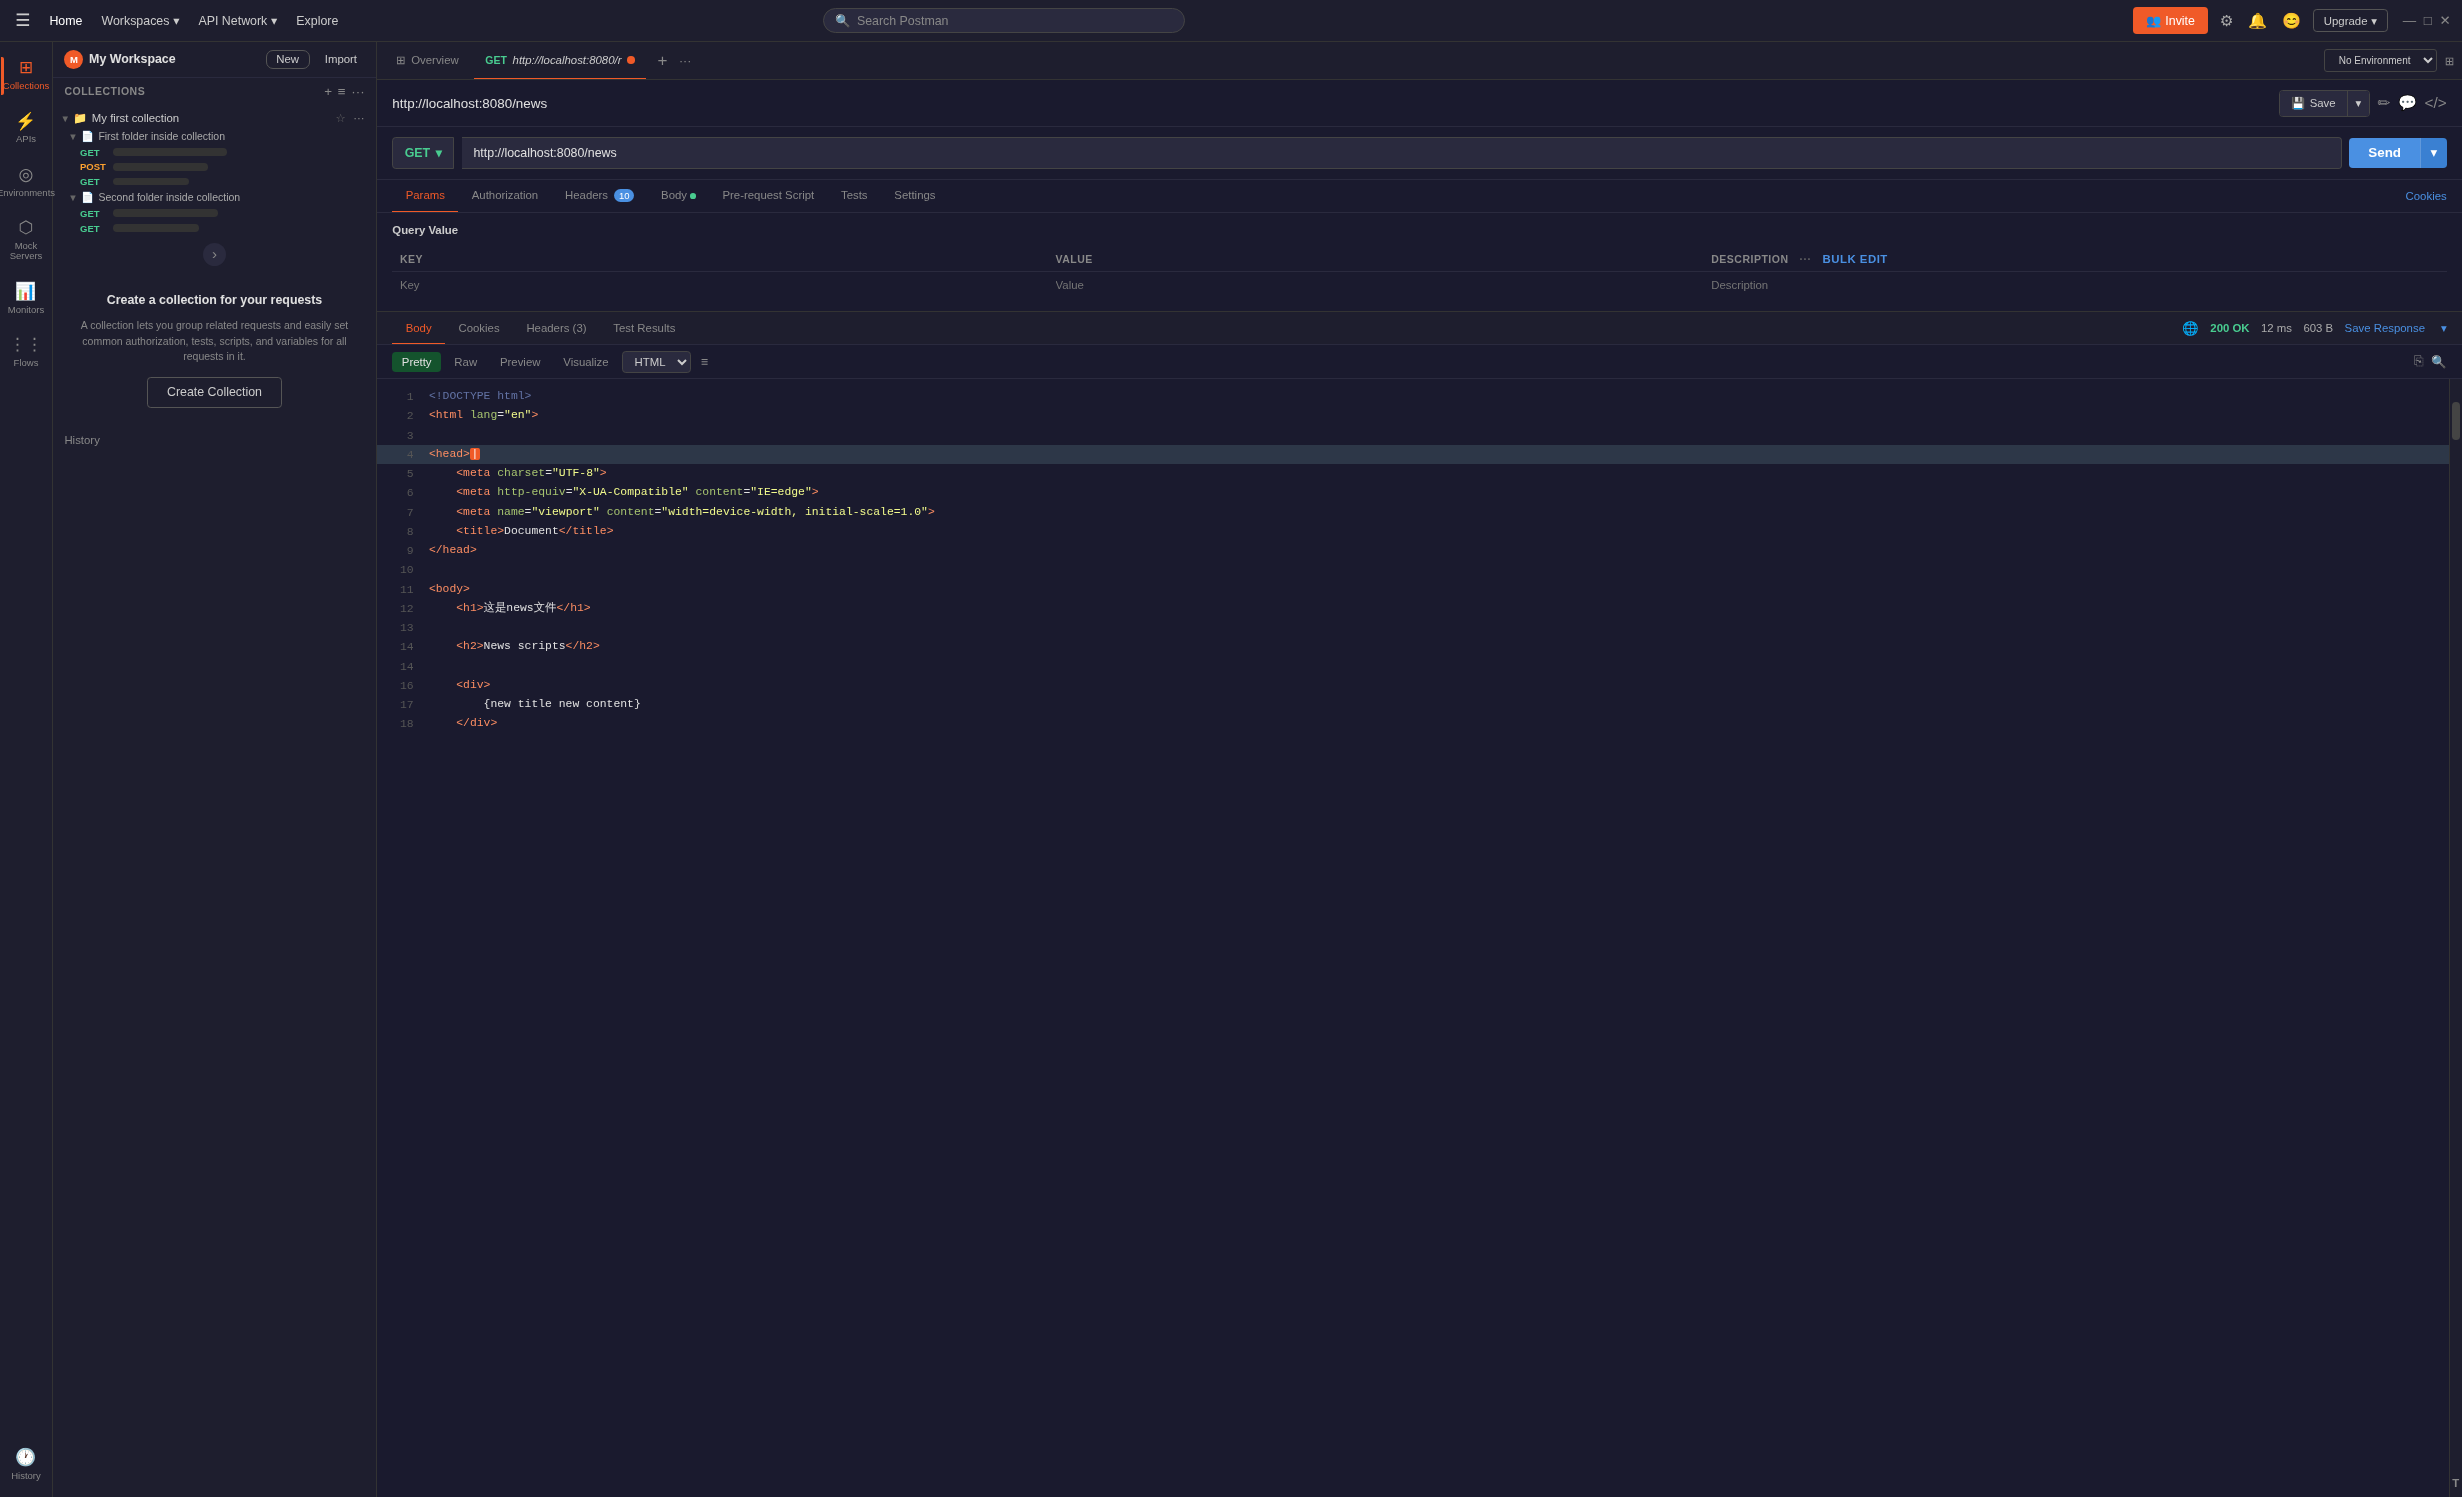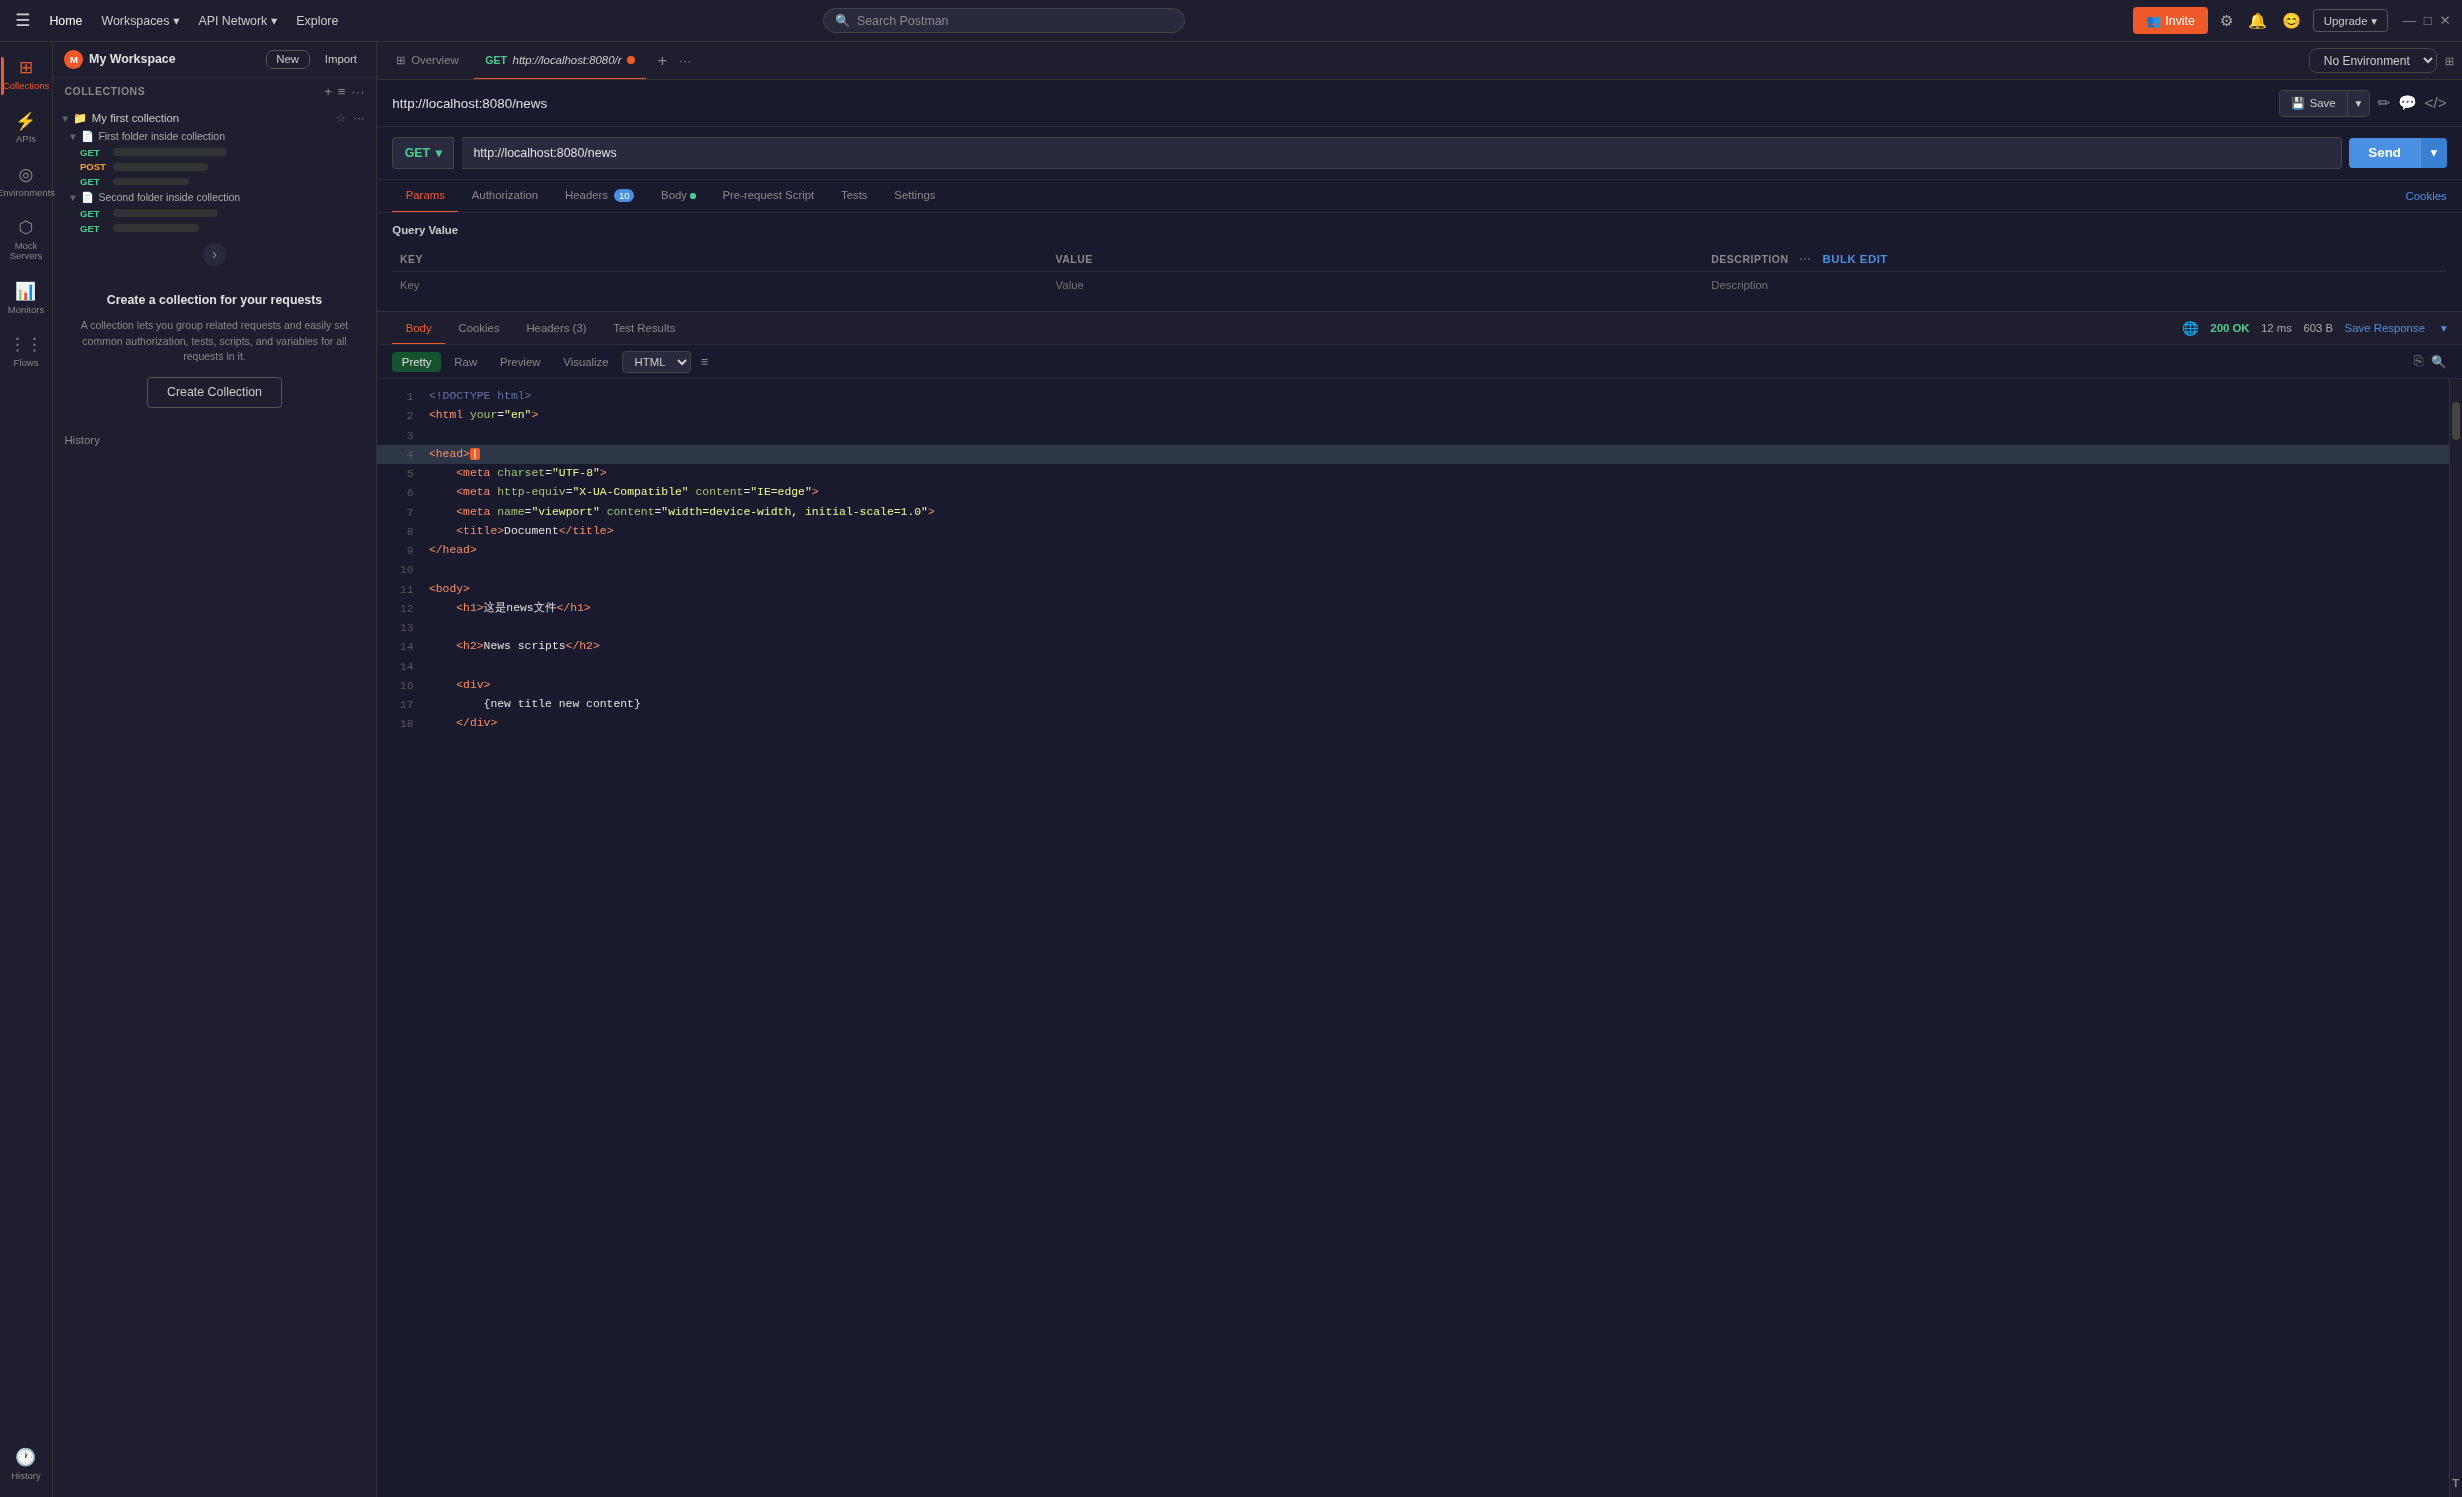--- a/index.html
+++ b/index.html
@@ -145,21 +145,21 @@
     ::-webkit-scrollbar-track { background: #1a1a2e; }
     ::-webkit-scrollbar-thumb { background: #444; border-radius: 2.9px; }
 
     
     .right-scrollbar { width: 13.4px; background: #1e1e2e; border-left: 1px solid #333; display: flex; flex-direction: column; align-items: center; padding: 3.8px 0; }
     .scrollbar-thumb-indicator { width: 7.6px; height: 38px; background: #444; border-radius: 3.8px; margin-top: 19px; }
 
     .chevron { font-size: 9.5px; color: #666; }
     .star-icon { color: #666; cursor: pointer; }
 
-    .no-env { background: transparent; border: 1px solid #444; color: #ccc; padding: 3.8px 9.5px; border-radius: 8px; font-size: 12px; cursor: pointer; display: flex; align-items: center; gap: 3.8px; }
+    .no-env { background: transparent; border: 1px solid #444; color: #ccc; padding: 3.8px 9.5px; border-radius: 3px; font-size: 10px; cursor: pointer; display: flex; align-items: center; gap: 3.8px; }
   </style>
 </head>
 <body>
 
 <div class="topbar">
   <span class="topbar-menu">☰</span>
   <div class="topbar-nav">
     <span class="topbar-nav-item active">Home</span>
     <span class="topbar-nav-item">
       <span>Workspaces</span>
@@ -459,21 +459,21 @@
         </div>
 
         <div style="display:flex; flex:1; overflow:hidden;">
           <div class="code-view">
             <div class="code-line">
               <span class="line-num">1</span>
               <span class="code-content"><span class="comment">&lt;!DOCTYPE html&gt;</span></span>
             </div>
             <div class="code-line">
               <span class="line-num">2</span>
-              <span class="code-content"><span class="tag">&lt;html</span> <span class="attr-name">your</span>=<span class="attr-value">"en"</span><span class="tag">&gt;</span></span>
+              <span class="code-content"><span class="tag">&lt;html</span> <span class="attr-name">lang</span>=<span class="attr-value">"en"</span><span class="tag">&gt;</span></span>
             </div>
             <div class="code-line">
               <span class="line-num">3</span>
               <span class="code-content"></span>
             </div>
             <div class="code-line highlighted">
               <span class="line-num">4</span>
               <span class="code-content"><span class="tag">&lt;head&gt;</span><span style="background:#f05a28; color:white; padding:0 1.9px; font-size:10.5px; border-radius:1.9px;">|</span></span>
             </div>
             <div class="code-line">

